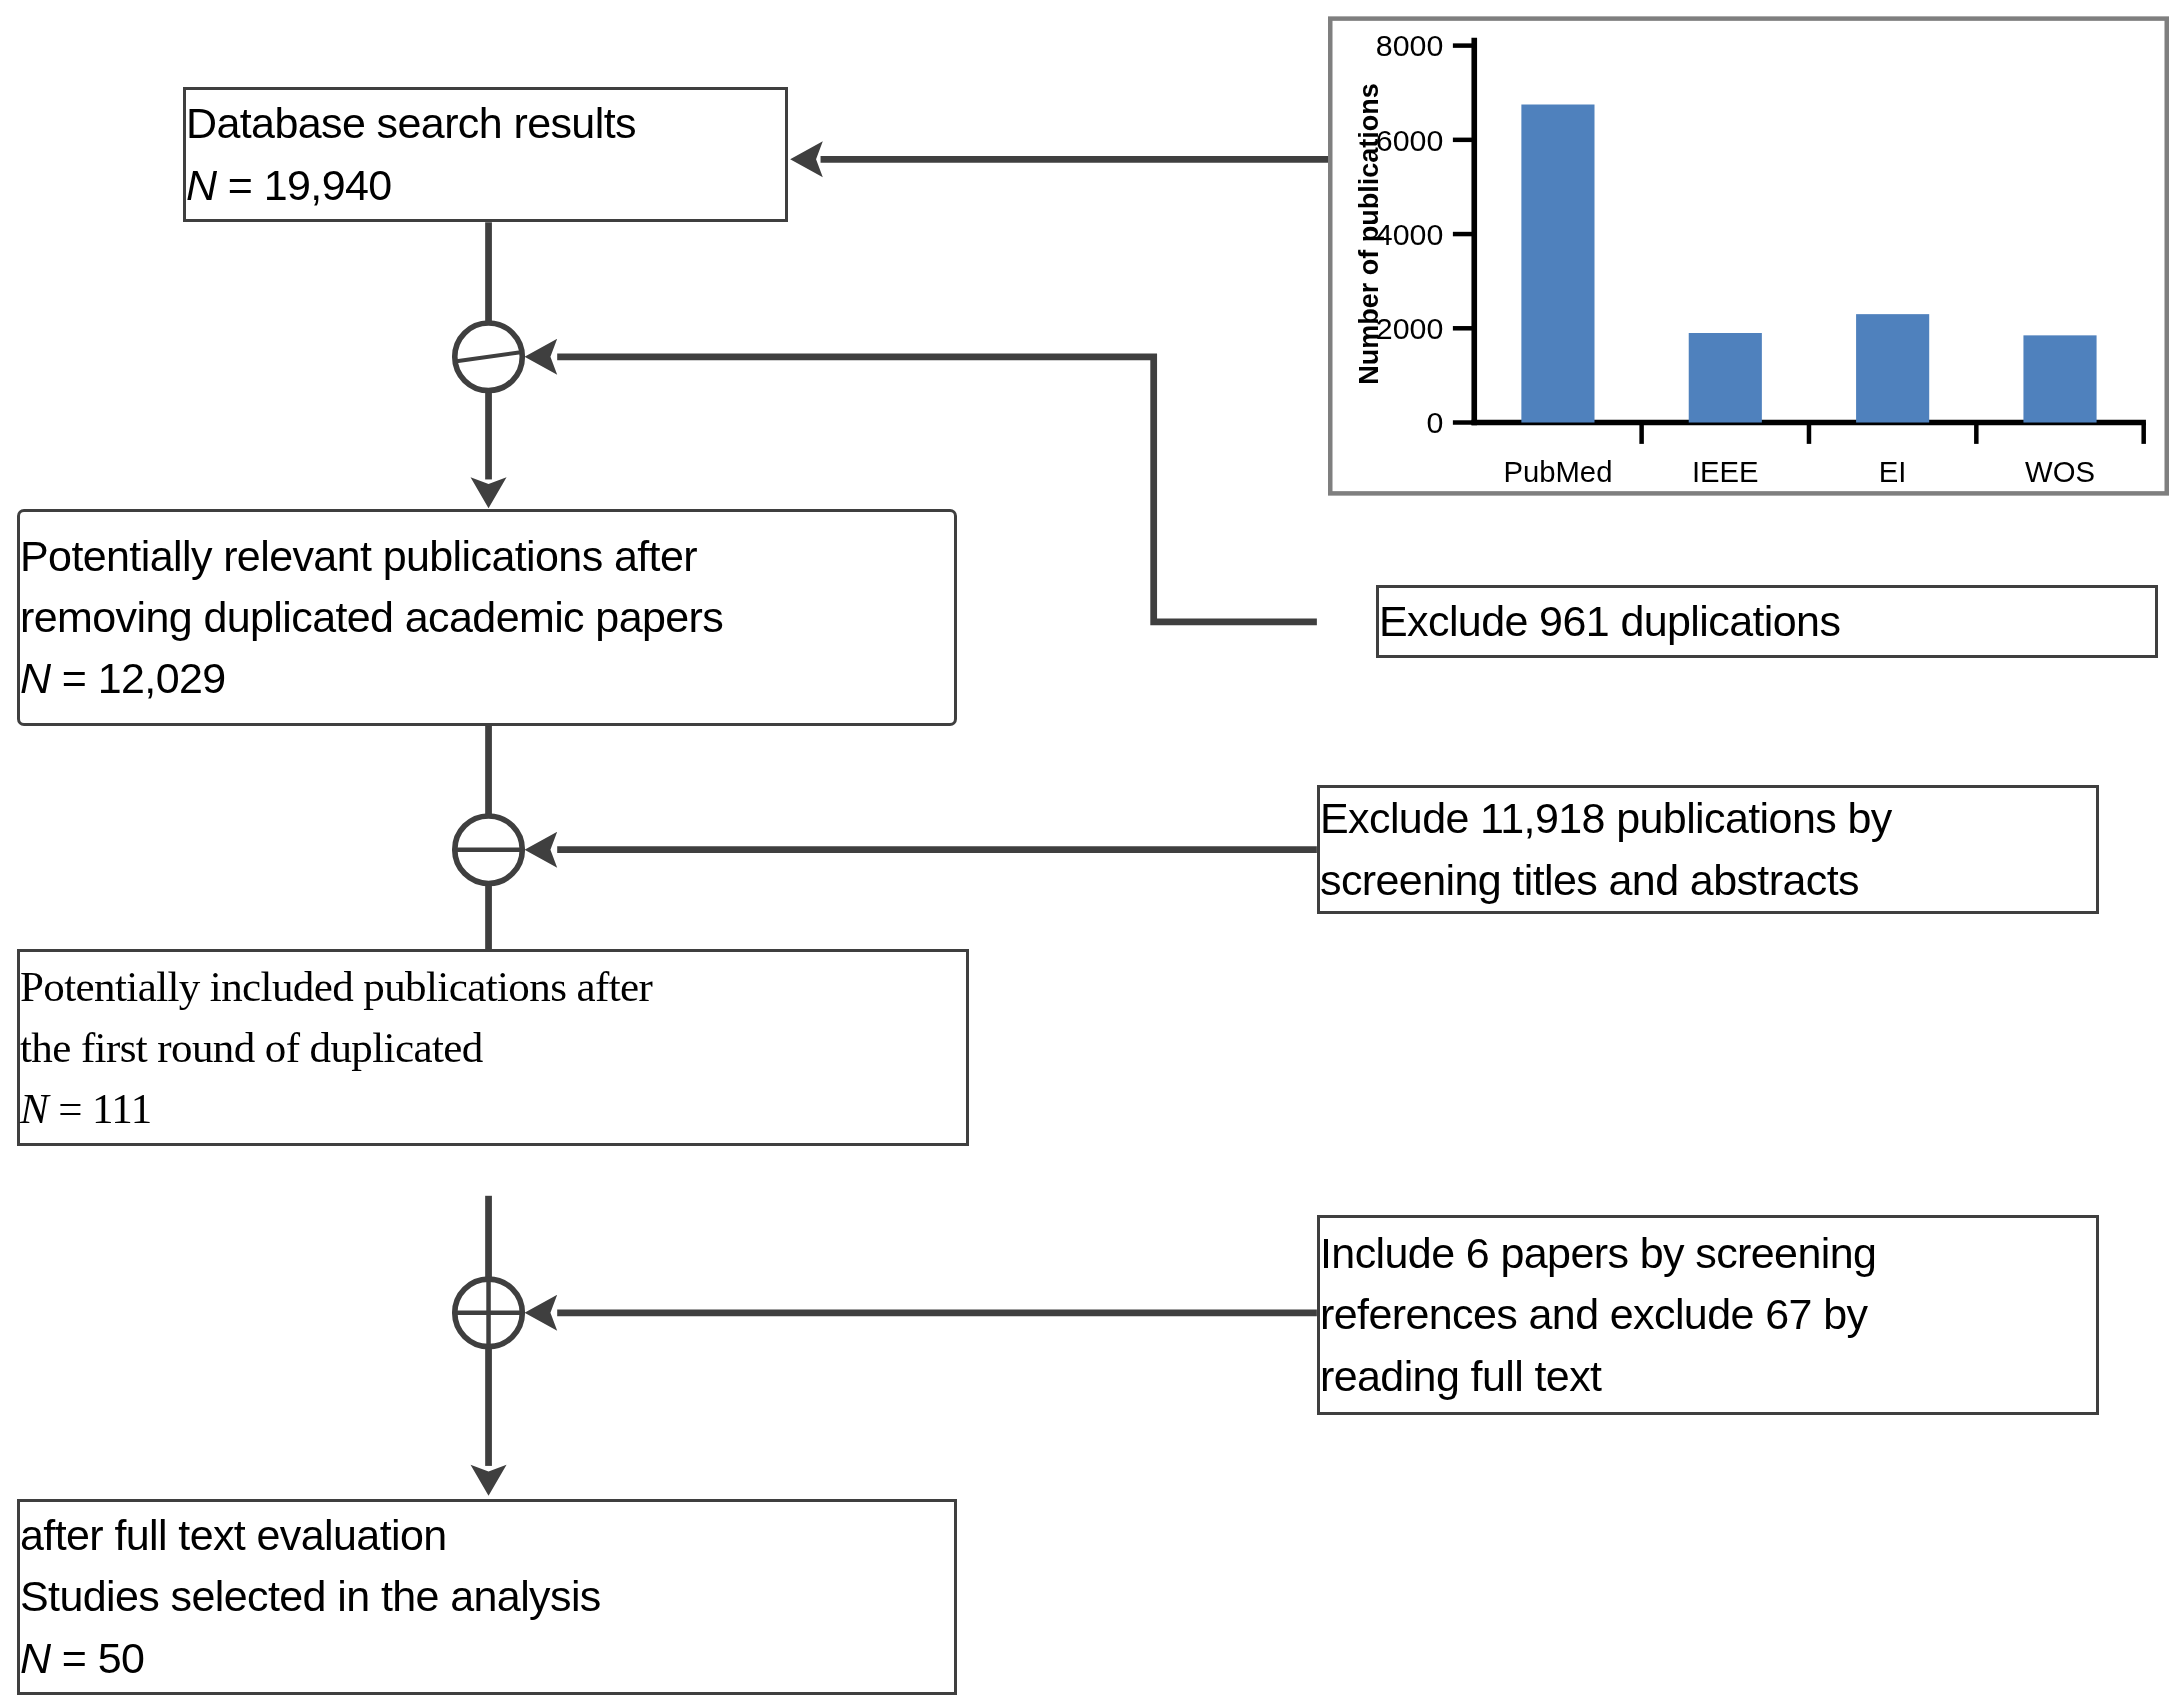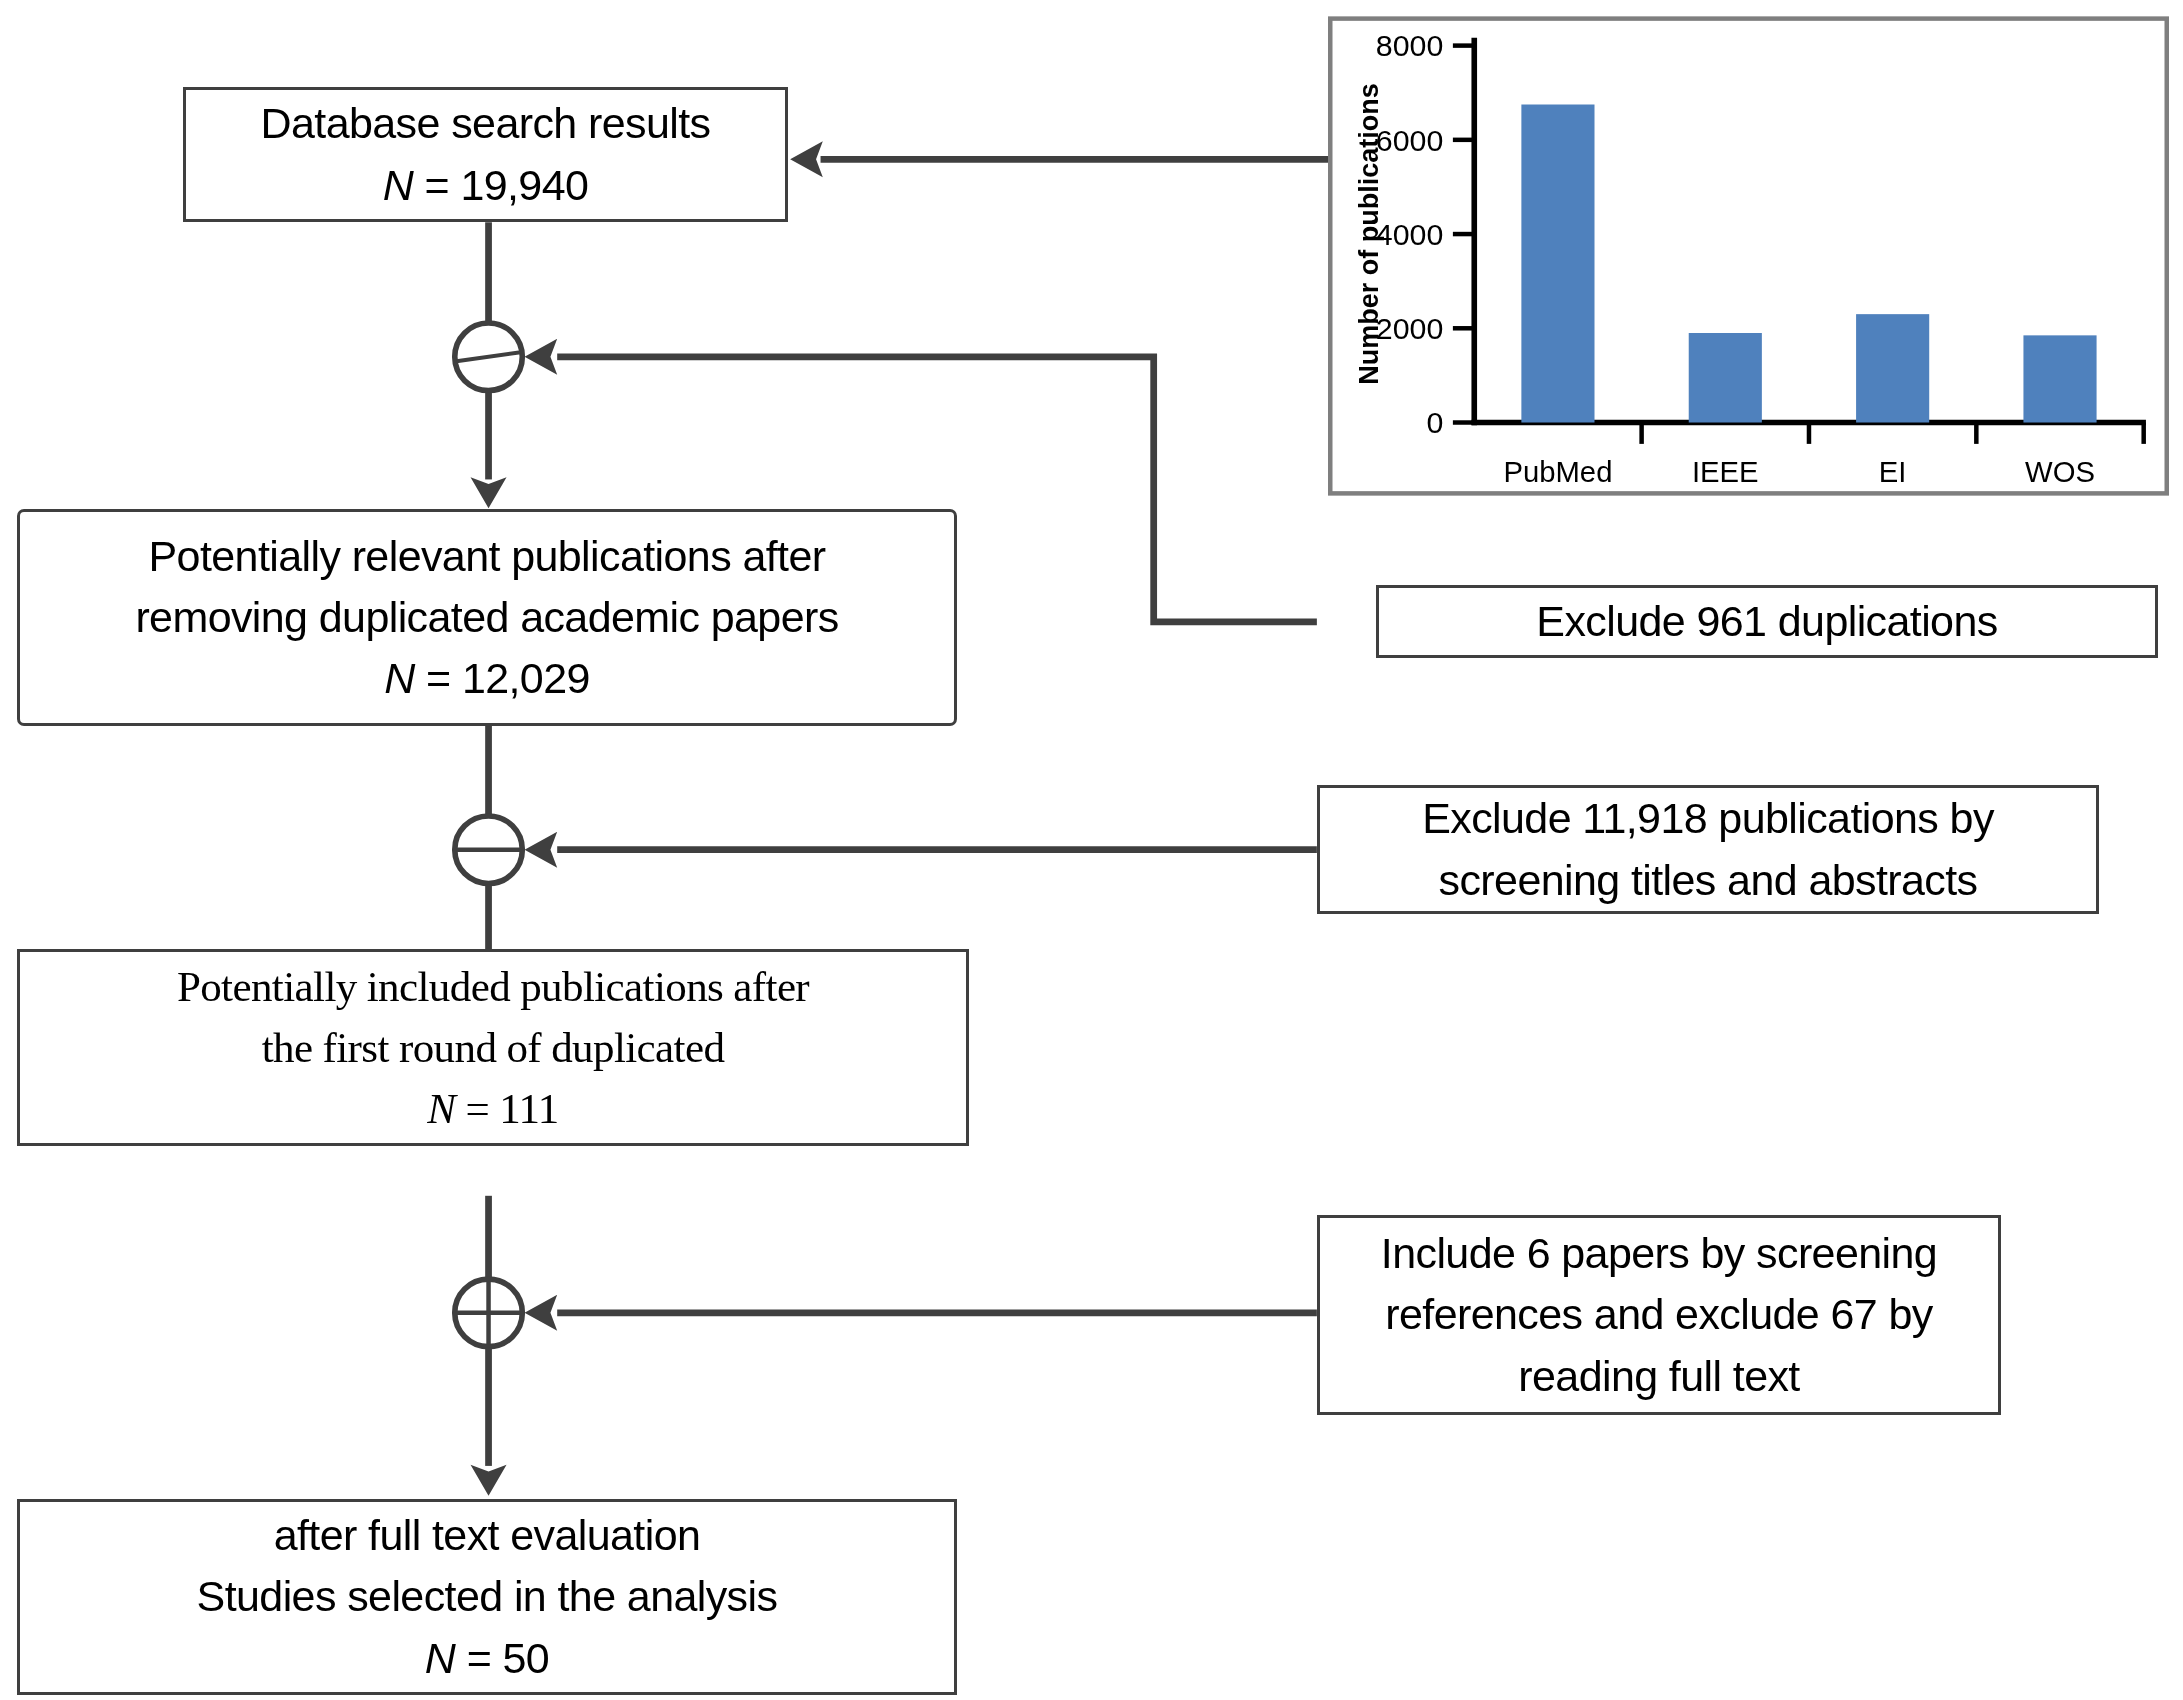--- a/index.html
+++ b/index.html
@@ -1,32 +1,32 @@
 <!DOCTYPE html>
 <html style="font-size:9px"><head>
 <meta charset="utf-8">
 <style>
   html,body{margin:0;padding:0;background:#ffffff;}
   body{width:2183px;height:1700px;position:relative;overflow:hidden;
        font-family:"Liberation Sans", sans-serif;color:#000;}
   #connectors{position:absolute;left:0;top:0;}
   .fbox{position:absolute;box-sizing:border-box;background:#ffffff;
         border:3.4px solid #3f3f3f;display:flex;flex-direction:column;
-        justify-content:center;align-items:center;text-align:center;
+        justify-content:center;align-items:flex-start;text-align:center;
         font-size:43px;line-height:1.42;letter-spacing:-0.6px;}
   .bline{white-space:nowrap;}
   .bline span{white-space:pre;}
   .nit{font-style:italic;}
   #box1{left:183px;top:87px;width:605px;height:135px;}
   #box2{left:17px;top:509px;width:940px;height:217px;border-radius:7px;}
   #box3{left:17px;top:949px;width:952px;height:197px;font-family:Liberation Serif, serif;}
   #box4{left:17px;top:1499px;width:940px;height:196px;}
   #ex1{left:1376px;top:585px;width:782px;height:73px;}
   #ex2{left:1317px;top:785px;width:782px;height:129px;}
-  #inc{left:1317px;top:1215px;width:684px;height:200px;}
+  #inc{left:1317px;top:1215px;width:782px;height:200px;}
   #chart{position:absolute;left:1328px;top:15.8px;width:841px;height:480px;background:#fff;}
   #chart svg{display:block;}
 </style>
 </head>
 <body>
 
 <svg id="connectors" width="2183" height="1700" viewBox="0 0 3879 3021">
 
   <line x1="868" y1="395" x2="868" y2="574" stroke="#3f3f3f" stroke-width="12"></line>
 

